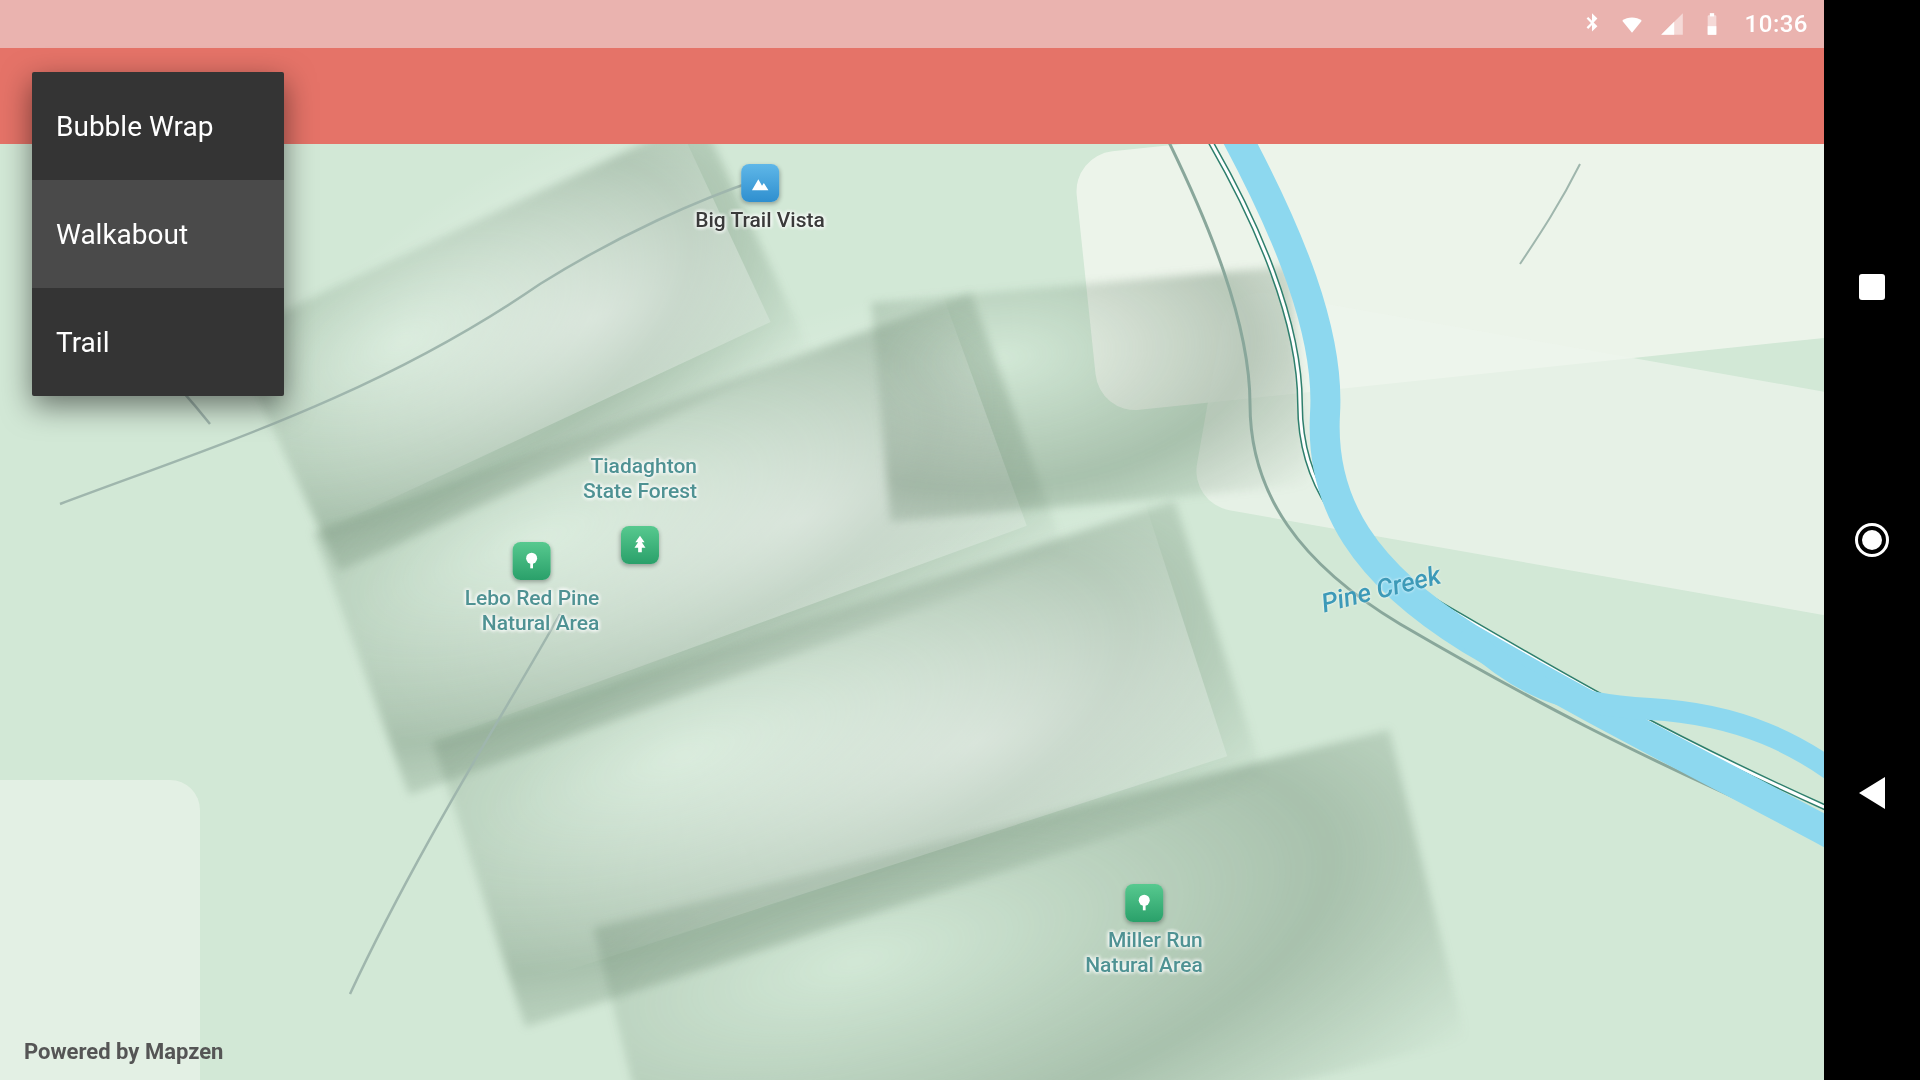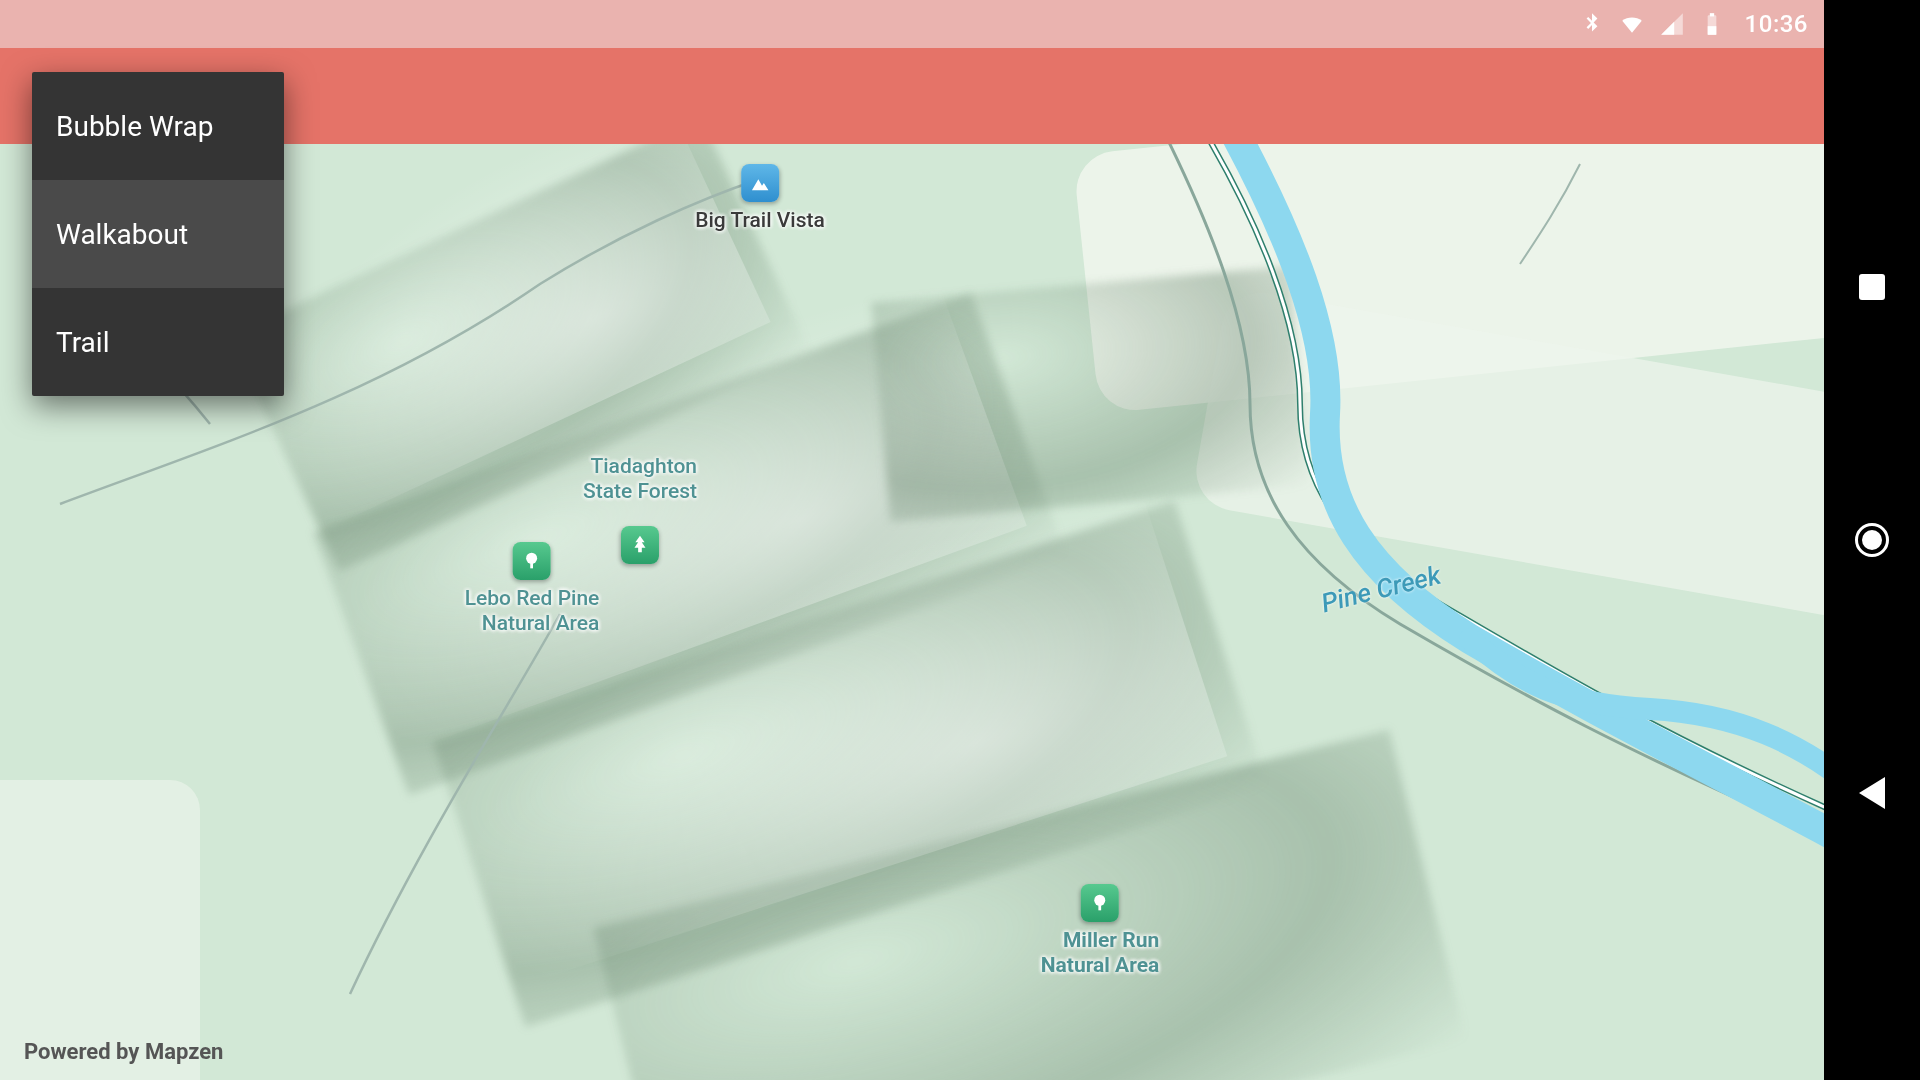--- a/index.html
+++ b/index.html
@@ -159,21 +159,21 @@
         <div class="poi-icon green">
           <svg viewBox="0 0 24 24" fill="#fff">
               <circle cx="12" cy="9" r="6"></circle>
               <rect x="10.5" y="13" width="3" height="7"></rect>
             </svg>
         </div>
         <div class="poi-label" style="white-space:pre-line;">Lebo Red Pine
 Natural Area</div>
       </div>
 
-      <div class="poi" style="left:1100px; top:740px;font-weight:bold;">
+      <div class="poi" style="left:1144px; top:740px;">
         <div class="poi-icon green">
           <svg viewBox="0 0 24 24" fill="#fff">
               <circle cx="12" cy="9" r="6"></circle>
               <rect x="10.5" y="13" width="3" height="7"></rect>
             </svg>
         </div>
         <div class="poi-label" style="white-space:pre-line;">Miller Run
 Natural Area</div>
       </div>
 

